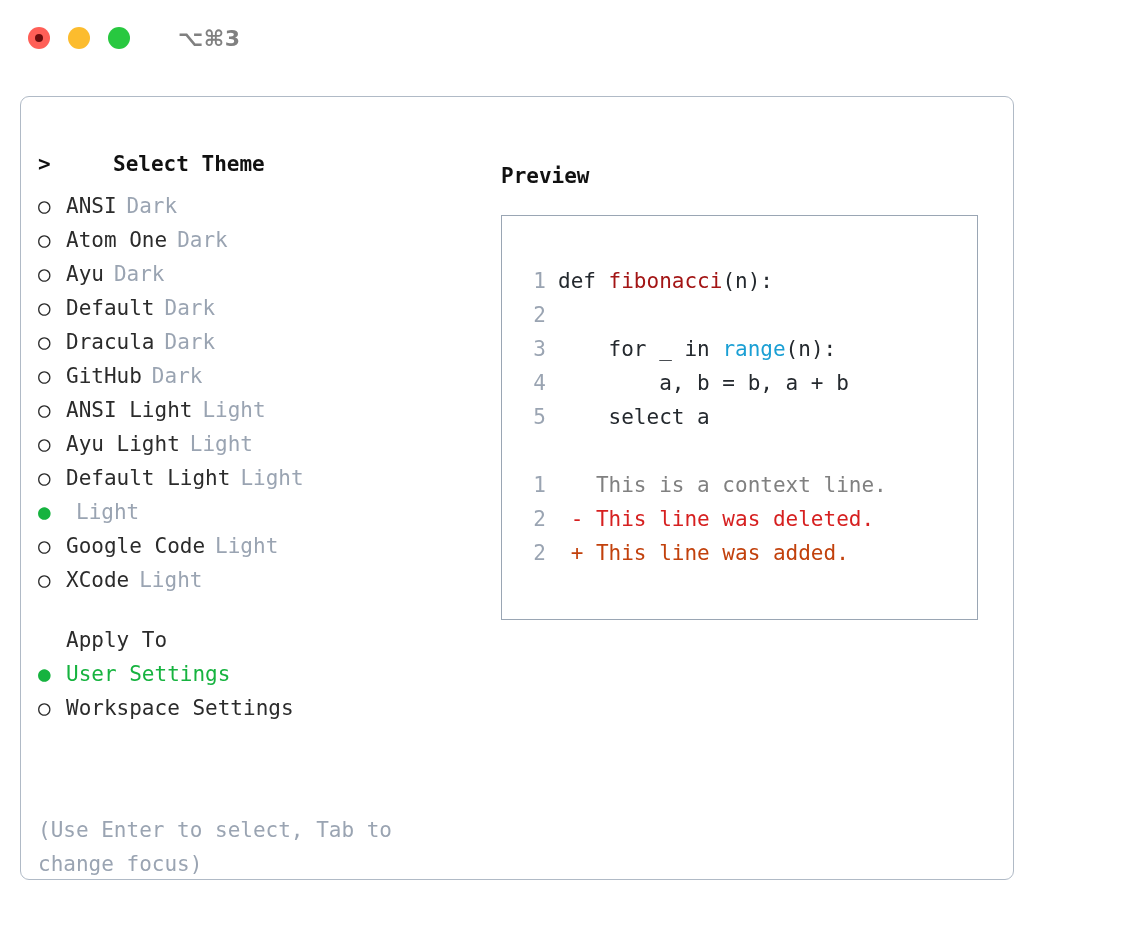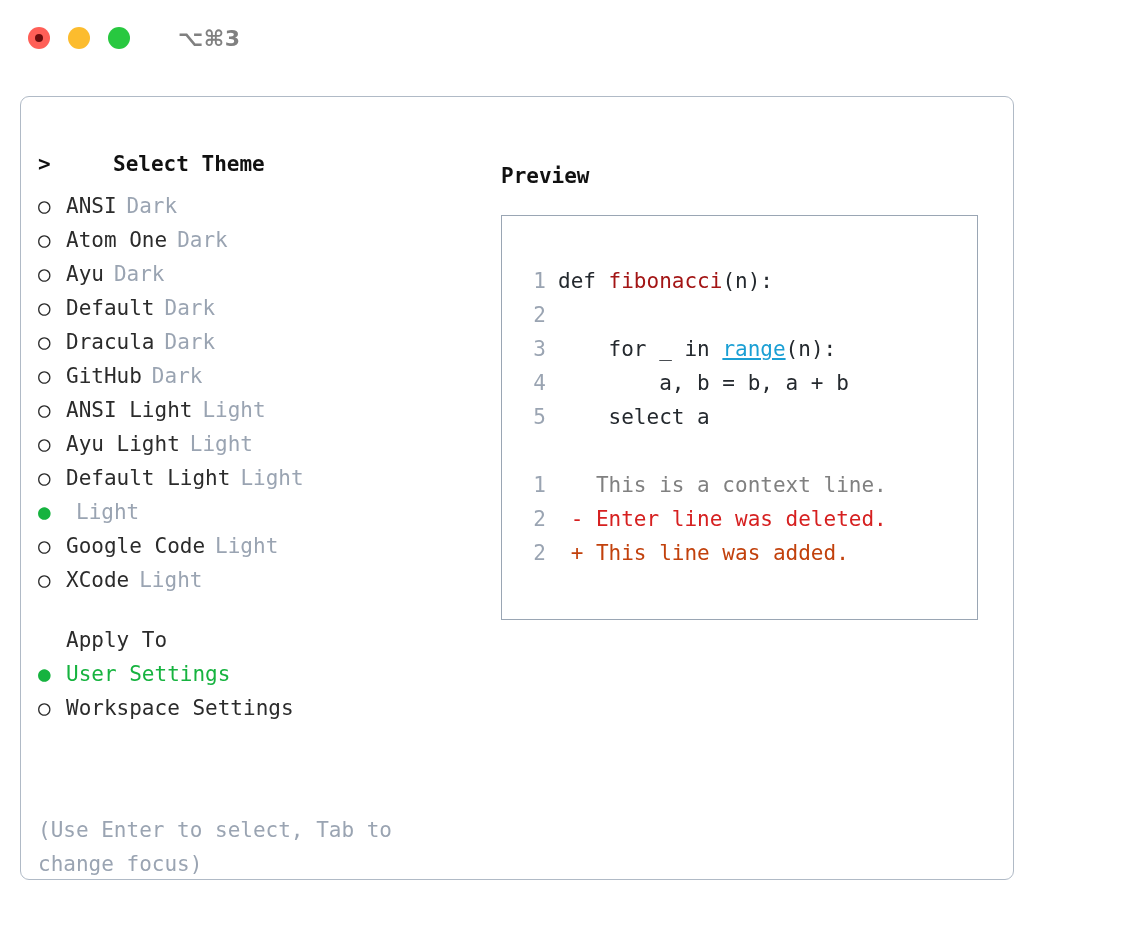--- a/index.html
+++ b/index.html
@@ -176,21 +176,21 @@
     text-align: right;
     color: #9aa4b2;
     margin-right: 12px;
   }
   .code {
     color: #24292e;
     white-space: pre;
   }
   .tok-fn    { color: #a31515; }
   .tok-num   { color: #0f8a8a; }
-  .tok-call  { color: #1a9fd4; text-decoration: underline; }
+  .tok-call  { color: #1a9fd4; }
 
   .diff-gap { height: 34px; }
   .diff-ctx { color: #808080; text-align: right; }
   .diff-del { color: #d62020; }
   .diff-add { color: #c2410c; }
 </style>
 </head>
 <body>
 
 <div class="window">
@@ -253,21 +253,21 @@
           <div id="code-block">
               <div class="code-line"><span class="ln">1</span><span class="code"><span class="code">def </span><span class="tok-fn">fibonacci</span><span class="code">(n):</span></span></div>
               <div class="code-line"><span class="ln">2</span></div>
               <div class="code-line"><span class="ln">3</span><span class="code"><span class="code">    for _ in </span><span class="tok-call">range</span><span class="code">(n):</span></span></div>
               <div class="code-line"><span class="ln">4</span><span class="code"><span class="code">        a, b = b, a + b</span></span></div>
               <div class="code-line"><span class="ln">5</span><span class="code"><span class="code">    select a</span></span></div>
             </div>
           <div class="diff-gap"></div>
           <div id="diff-block">
               <div class="code-line"><span class="ln">1</span><span class="code diff-ctx">   This is a context line.</span></div>
-              <div class="code-line"><span class="ln">2</span><span class="code diff-del"> - Enter line was deleted.</span></div>
+              <div class="code-line"><span class="ln">2</span><span class="code diff-del"> - This line was deleted.</span></div>
               <div class="code-line"><span class="ln">2</span><span class="code diff-add"> + This line was added.</span></div>
             </div>
         </div>
       </div>
 
     </div>
   </div>
 </div>
 
 </body></html>

